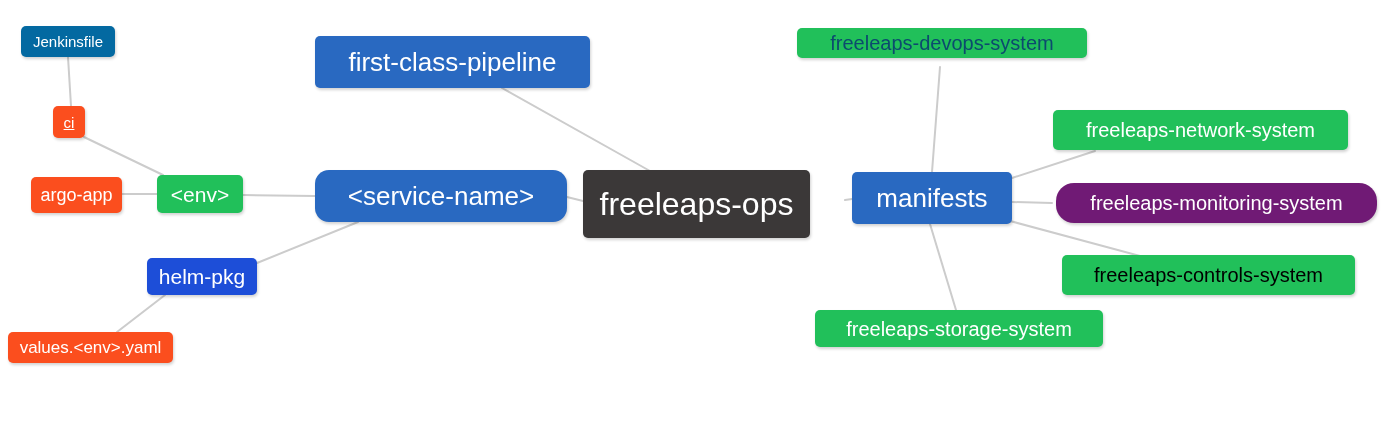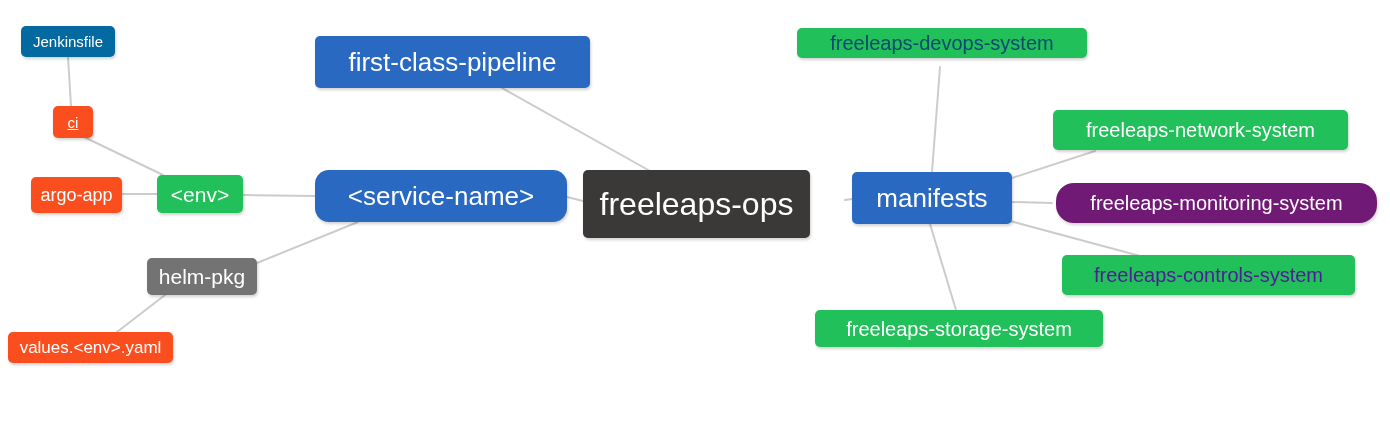--- a/index.html
+++ b/index.html
@@ -53,30 +53,30 @@
       <line x1="932" y1="172" x2="940" y2="67" stroke="#cccccc" stroke-width="2" stroke-linecap="round"></line>
       <line x1="1012" y1="178" x2="1095" y2="151" stroke="#cccccc" stroke-width="2" stroke-linecap="round"></line>
       <line x1="1012" y1="202" x2="1052" y2="203" stroke="#cccccc" stroke-width="2" stroke-linecap="round"></line>
       <line x1="1010" y1="221" x2="1140" y2="256" stroke="#cccccc" stroke-width="2" stroke-linecap="round"></line>
       <line x1="930" y1="224" x2="956" y2="310" stroke="#cccccc" stroke-width="2" stroke-linecap="round"></line>
     </svg>
   <div id="node-layer">
       <div class="node" style="left: 21px; top: 26px; width: 94px; height: 31px; font-size: 15px; background: #0369a1; color: rgb(255, 255, 255);">
         <span>Jenkinsfile</span>
       </div>
-      <div class="node" style="left: 53px; top: 106px; width: 40px; height: 32px; font-size: 15px; background: rgb(251, 78, 30); color: rgb(255, 255, 255); text-decoration: underline;">
+      <div class="node" style="left: 53px; top: 106px; width: 32px; height: 32px; font-size: 15px; background: rgb(251, 78, 30); color: rgb(255, 255, 255); text-decoration: underline;">
         <span>ci</span>
       </div>
       <div class="node" style="left: 31px; top: 177px; width: 91px; height: 36px; font-size: 18px; background: rgb(251, 78, 30); color: rgb(255, 255, 255);">
         <span>argo-app</span>
       </div>
       <div class="node" style="left: 157px; top: 175px; width: 86px; height: 38px; font-size: 21px; background: rgb(33, 192, 90); color: rgb(255, 255, 255);">
         <span>&lt;env&gt;</span>
       </div>
-      <div class="node" style="left: 147px; top: 258px; width: 110px; height: 37px; font-size: 21px; background: #737373; color: rgb(255, 255, 255);">
+      <div class="node" style="left: 147px; top: 258px; width: 110px; height: 37px; font-size: 21px; background: #1d4ed8; color: rgb(255, 255, 255);">
         <span>helm-pkg</span>
       </div>
       <div class="node" style="left: 8px; top: 332px; width: 165px; height: 31px; font-size: 17px; background: rgb(251, 78, 30); color: rgb(255, 255, 255);">
         <span>values.&lt;env&gt;.yaml</span>
       </div>
       <div class="node" style="left: 315px; top: 36px; width: 275px; height: 52px; font-size: 26px; background: rgb(41, 105, 193); color: rgb(255, 255, 255);">
         <span>first-class-pipeline</span>
       </div>
       <div class="node" style="left: 315px; top: 170px; width: 252px; height: 52px; font-size: 26px; background: rgb(41, 105, 193); color: rgb(255, 255, 255); border-radius: 14px;">
         <span>&lt;service-name&gt;</span>
@@ -89,20 +89,20 @@
       </div>
       <div class="node" style="left: 797px; top: 28px; width: 290px; height: 30px; font-size: 20px; background: rgb(33, 192, 90); color: #0c4a6e;">
         <span>freeleaps-devops-system</span>
       </div>
       <div class="node" style="left: 1053px; top: 110px; width: 295px; height: 40px; font-size: 20px; background: rgb(33, 192, 90); color: rgb(255, 255, 255);">
         <span>freeleaps-network-system</span>
       </div>
       <div class="node" style="left: 1056px; top: 183px; width: 321px; height: 40px; font-size: 20px; background: #701a75; color: rgb(255, 255, 255); border-radius: 18px;">
         <span>freeleaps-monitoring-system</span>
       </div>
-      <div class="node" style="left: 1062px; top: 255px; width: 293px; height: 40px; font-size: 20px; background: rgb(33, 192, 90); color: #4c1d95;">
+      <div class="node" style="left: 1062px; top: 255px; width: 293px; height: 40px; font-size: 20px; background: rgb(33, 192, 90); color: #000000;">
         <span>freeleaps-controls-system</span>
       </div>
       <div class="node" style="left: 815px; top: 310px; width: 288px; height: 37px; font-size: 20px; background: rgb(33, 192, 90); color: rgb(255, 255, 255);">
         <span>freeleaps-storage-system</span>
       </div>
     </div>
 </div>
 
 </body></html>

